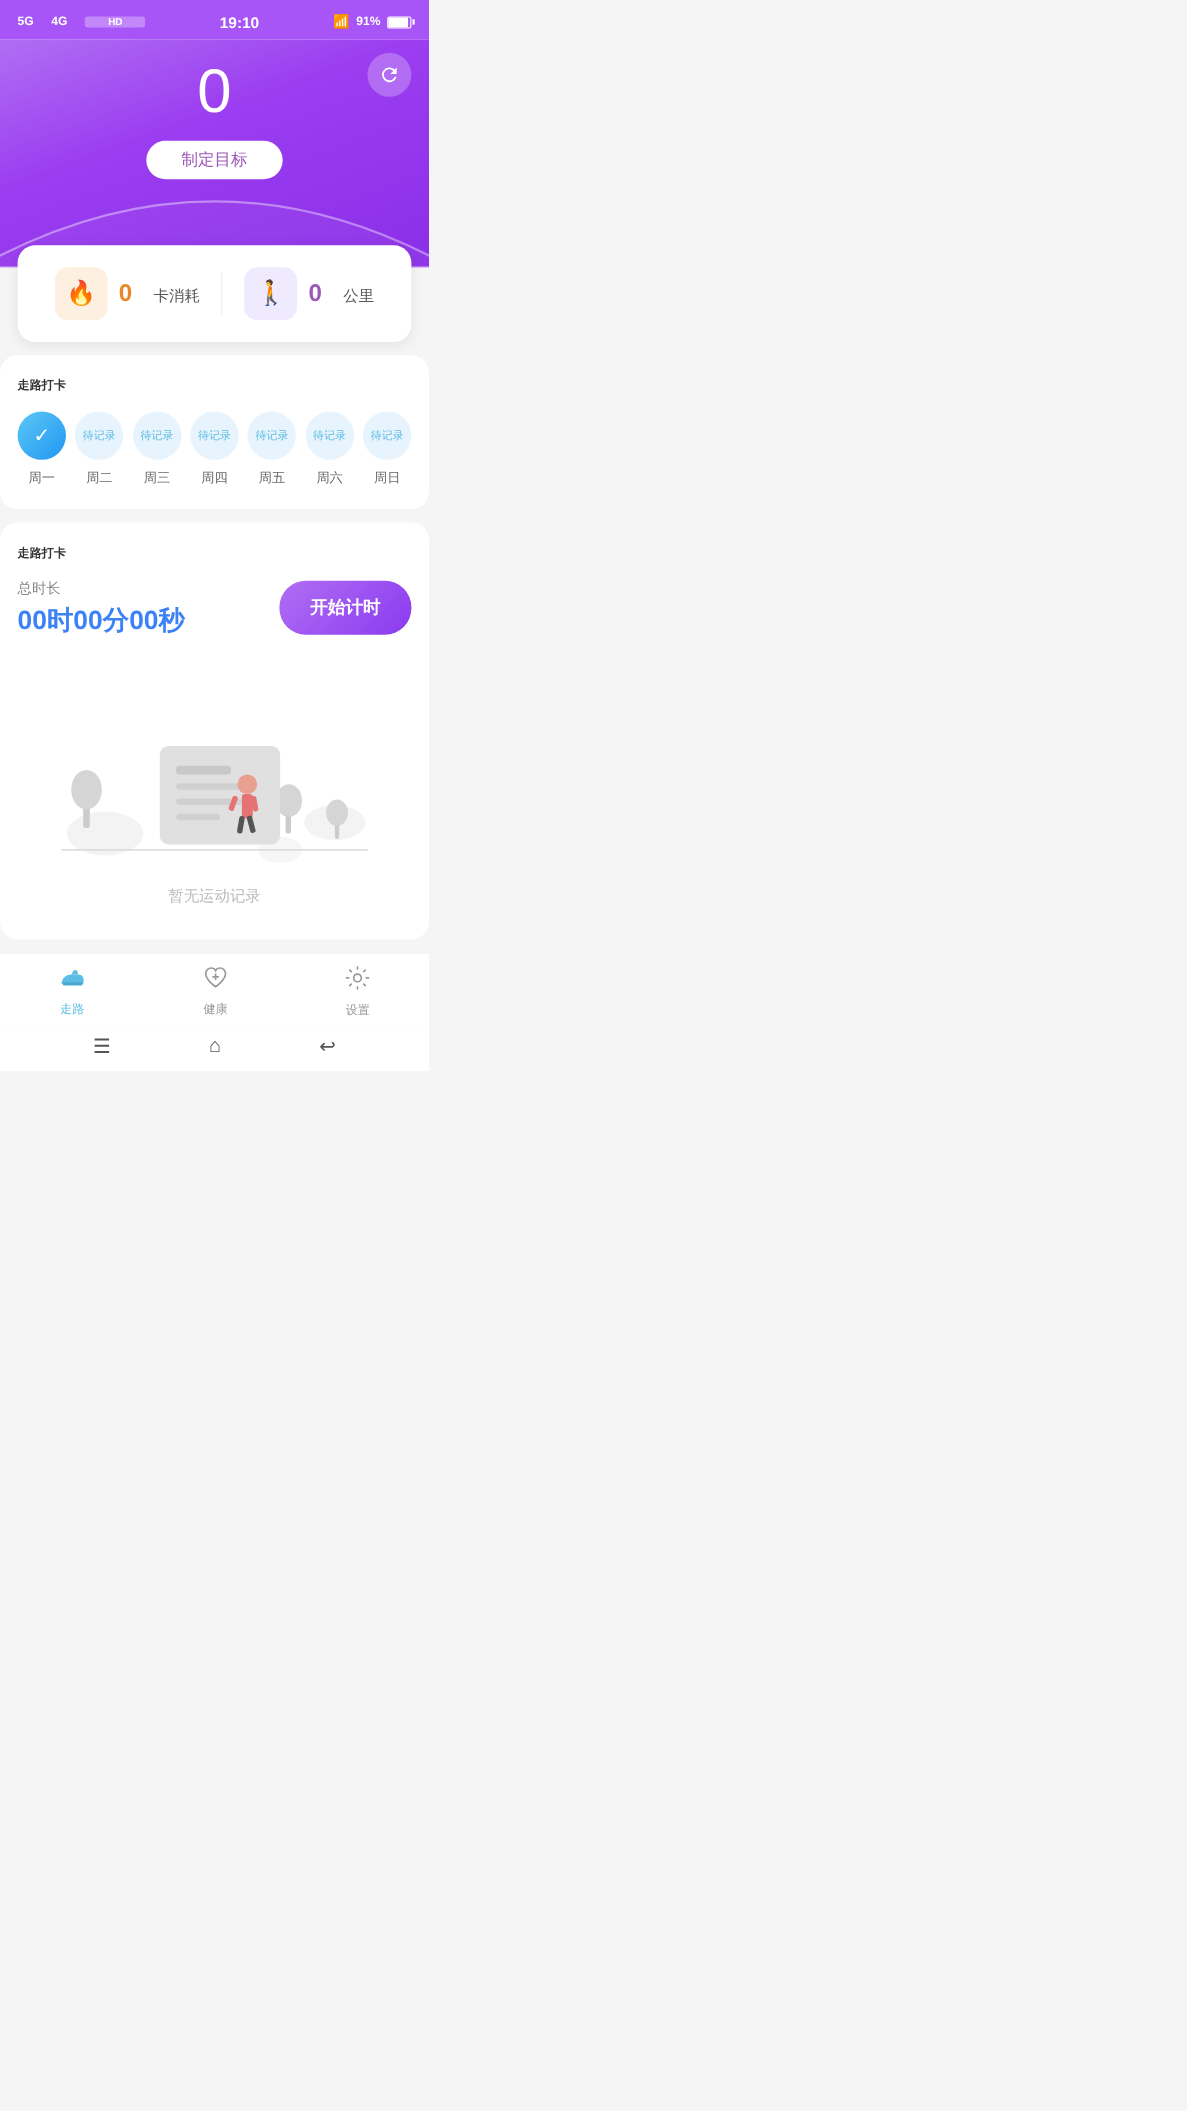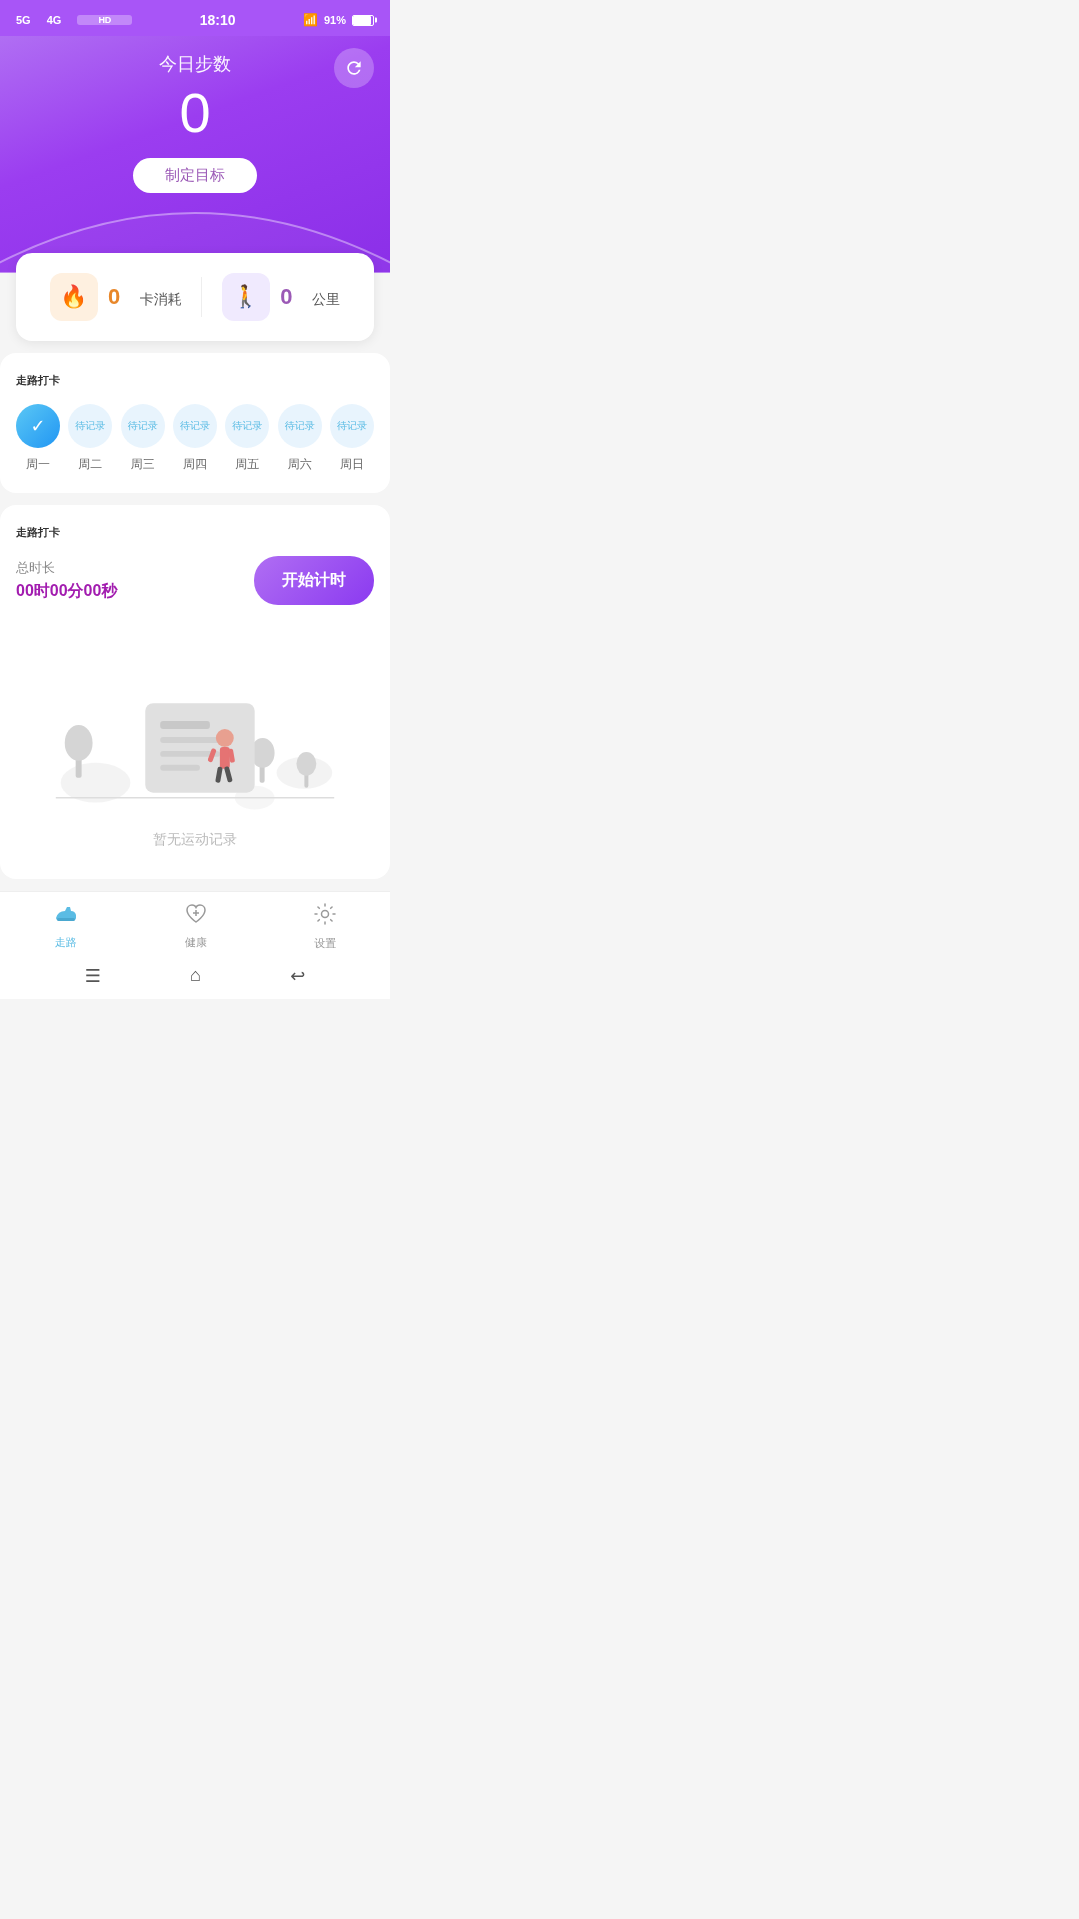--- a/index.html
+++ b/index.html
@@ -232,23 +232,23 @@
       justify-content: space-between;
       align-items: center;
       margin-bottom: 8px;
     }
     .total-label {
       font-size: 13px;
       color: #888;
       margin-bottom: 4px;
     }
     .total-time {
-      font-size: 16px;
+      font-size: 24px;
       font-weight: 700;
-      color: #a21caf;
+      color: #3b82f6;
     }
     .start-btn {
       background: linear-gradient(135deg, #b06ef3, #8b3af0);
       color: white;
       border: none;
       border-radius: 24px;
       padding: 14px 28px;
       font-size: 16px;
       font-weight: 600;
       cursor: pointer;
@@ -309,38 +309,37 @@
   </style>
 </head>
 <body>
 
 <div class="status-bar">
   <div class="status-left">
     <span>5G</span>
     <span>4G</span>
     <span style="background:rgba(255,255,255,0.3);border-radius:3px;padding:0 21px;font-size:9px;">HD</span>
   </div>
-  <div class="status-time">18:10</div>
+  <div class="status-time">19:10</div>
   <div class="status-right">
     <span class="wifi-icon">📶</span>
     <span>91%</span>
     <div class="battery-bar">
       <div class="battery-fill"></div>
     </div>
   </div>
 </div>
 
 <div class="header-section">
   <div class="refresh-btn">
     <svg viewBox="0 0 24 24">
       <path d="M17.65 6.35A7.958 7.958 0 0 0 12 4c-4.42 0-7.99 3.58-7.99 8s3.57 8 7.99 8c3.73 0 6.84-2.55 7.73-6h-2.08A5.99 5.99 0 0 1 12 18c-3.31 0-6-2.69-6-6s2.69-6 6-6c1.66 0 3.14.69 4.22 1.78L13 11h7V4l-2.35 2.35z"></path>
     </svg>
   </div>
 
-  <div class="step-title">今日步数</div>
   <div class="step-count">0</div>
   <button class="goal-btn">制定目标</button>
 
   
   <div class="arc-container">
     <svg class="arc-svg" viewBox="0 0 390 100" preserveAspectRatio="none">
       <path d="M-20 100 Q195 -20 410 100 Z" fill="rgba(255,255,255,0.15)" stroke="rgba(255,255,255,0.4)" stroke-width="2" fill-opacity="0.3"></path>
     </svg>
   </div>
 </div>

